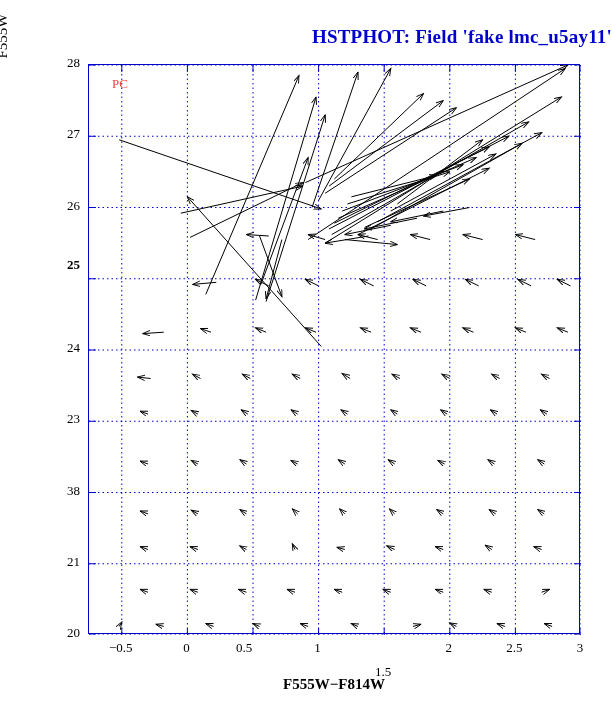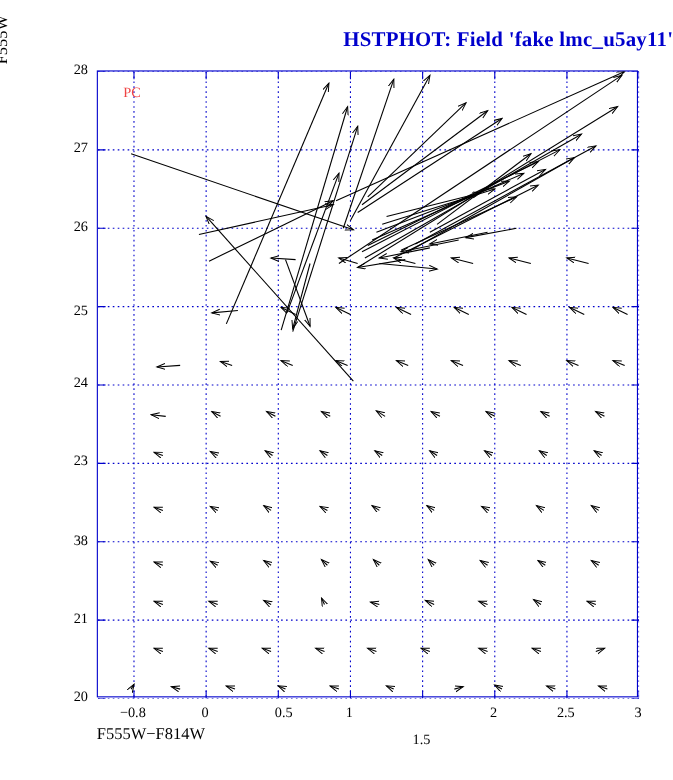--- a/index.html
+++ b/index.html
@@ -40,25 +40,26 @@
     width:120px;
     transform:rotate(-90deg);
     transform-origin:left top;
     text-align:center;
     color:#000;
     font-size:15px;
     font-family:"Liberation Serif", serif;
   }
   .xlabel{
     position:absolute;
-    left:88px;top:660px;width:492px;
-    text-align:left;
+    left:88px;top:676px;width:492px;
+    text-align:center;
     color:#000;
     font-size:15px;
     font-family:"Liberation Serif", serif;
+    font-weight:bold;
   }
   .ticklabel{
     position:absolute;
     color:#000;
     font-size:13px;
     font-family:"Liberation Serif", serif;
     white-space:nowrap;
   }
   .ytick{ text-align:right; width:40px; }
   .xtick{ text-align:center; width:48px; }
@@ -271,28 +272,28 @@
 
   <div class="ylabel">F555W</div>
   <div class="xlabel">F555W−F814W</div>
 
   <div id="yticklabels">
       <div class="ticklabel ytick" style="left: 40px; top: 625px;">20</div>
       <div class="ticklabel ytick" style="left: 40px; top: 553.75px;">21</div>
       <div class="ticklabel ytick" style="left: 40px; top: 482.5px;">38</div>
       <div class="ticklabel ytick" style="left: 40px; top: 411.25px;">23</div>
       <div class="ticklabel ytick" style="left: 40px; top: 340px;">24</div>
-      <div class="ticklabel ytick" style="left: 40px; top: 274px;">25</div>
+      <div class="ticklabel ytick" style="left: 40px; top: 257px; font-weight: bold;">25</div>
       <div class="ticklabel ytick" style="left: 40px; top: 197.5px;">26</div>
       <div class="ticklabel ytick" style="left: 40px; top: 126.25px;">27</div>
       <div class="ticklabel ytick" style="left: 40px; top: 55px;">28</div>
     </div>
   <div id="xticklabels">
-      <div class="ticklabel xtick" style="left: 96.8px; top: 640px;">−0.8</div>
+      <div class="ticklabel xtick" style="left: 96.8px; top: 640px;">−0.5</div>
       <div class="ticklabel xtick" style="left: 162.4px; top: 640px;">0</div>
-      <div class="ticklabel xtick" style="left: 234px; top: 640px;">0.5</div>
+      <div class="ticklabel xtick" style="left: 220px; top: 640px;">0.5</div>
       <div class="ticklabel xtick" style="left: 293.6px; top: 640px;">1</div>
       <div class="ticklabel xtick" style="left: 359.2px; top: 664px;">1.5</div>
       <div class="ticklabel xtick" style="left: 424.8px; top: 640px;">2</div>
       <div class="ticklabel xtick" style="left: 490.4px; top: 640px;">2.5</div>
       <div class="ticklabel xtick" style="left: 556px; top: 640px;">3</div>
     </div>
 </div>
 
 </body></html>

